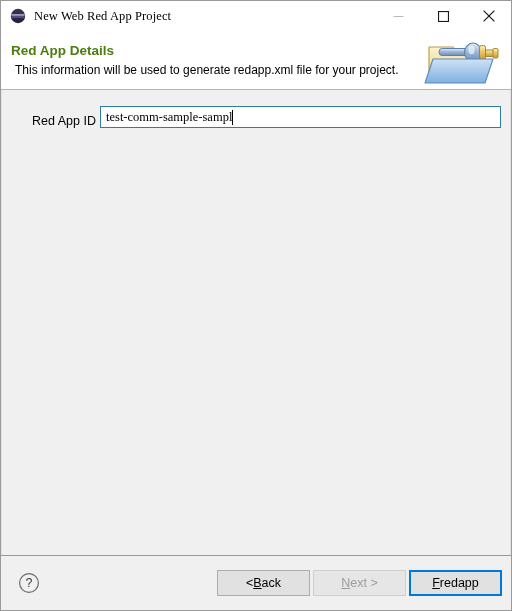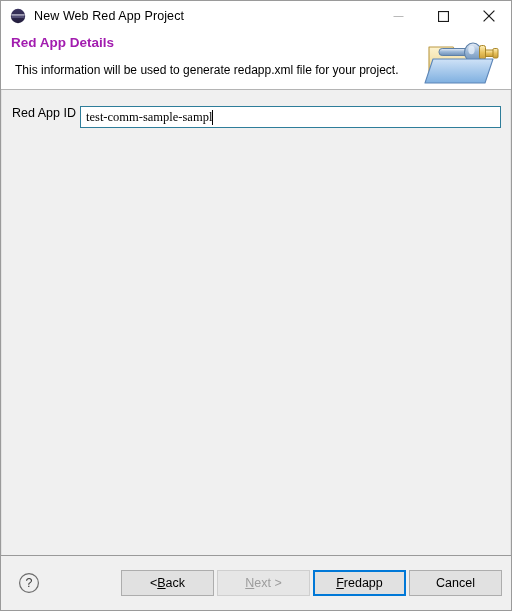--- a/index.html
+++ b/index.html
@@ -41,20 +41,21 @@
     margin-left: 9px;
     margin-right: 8px;
     flex: 0 0 auto;
     display: block;
   }
   .title-text {
     font-size: 12.5px;
     color: #000000;
     letter-spacing: 0.1px;
     white-space: nowrap;
+    font-family: Liberation Serif, serif;
   }
   .winbtns {
     position: absolute;
     right: 0;
     top: 0;
     height: 30px;
     display: flex;
   }
   .winbtn {
     width: 45px;
@@ -70,24 +71,24 @@
     background: #ffffff;
     height: 59px;
     min-height: 59px;
     position: relative;
     border-bottom: 1px solid #b4b4b4;
     box-sizing: border-box;
   }
   .banner-title {
     position: absolute;
     left: 10px;
-    top: 4px;
+    top: 12px;
     font-size: 13.5px;
     font-weight: bold;
-    color: #a21caf;
+    color: #4d7c0f;
   }
   .banner-desc {
     position: absolute;
     left: 14px;
     top: 32px;
     font-size: 12px;
     color: #000000;
     white-space: nowrap;
   }
   .banner-image {
@@ -107,21 +108,22 @@
     border-left: 1px solid #e3e3e3;
     border-right: 1px solid #e3e3e3;
     box-sizing: border-box;
   }
   .field-row {
     position: absolute;
     left: 0;
     top: 16px;
     right: 0;
     display: flex;
-    align-items: flex-start;
+    align-items: flex-end;
+    padding-left: 20px;
   }
   .field-label {
     width: 68px;
     margin-left: 10px;
     font-size: 12.5px;
     color: #000000;
     white-space: nowrap;
   }
   .input-wrap {
     flex: 1 1 auto;
@@ -310,19 +312,16 @@
       <button class="btn disabled" disabled="">
         <span></span>
           <u>N</u>
           <span>ext &gt;</span>
       </button>
       <button class="btn default">
         <span></span>
           <u>F</u>
           <span>redapp</span>
       </button>
-      <button class="btn">
-        <span>Cancel</span>
-      </button>
     </div>
   </div>
 
 </div>
 
 </body></html>

